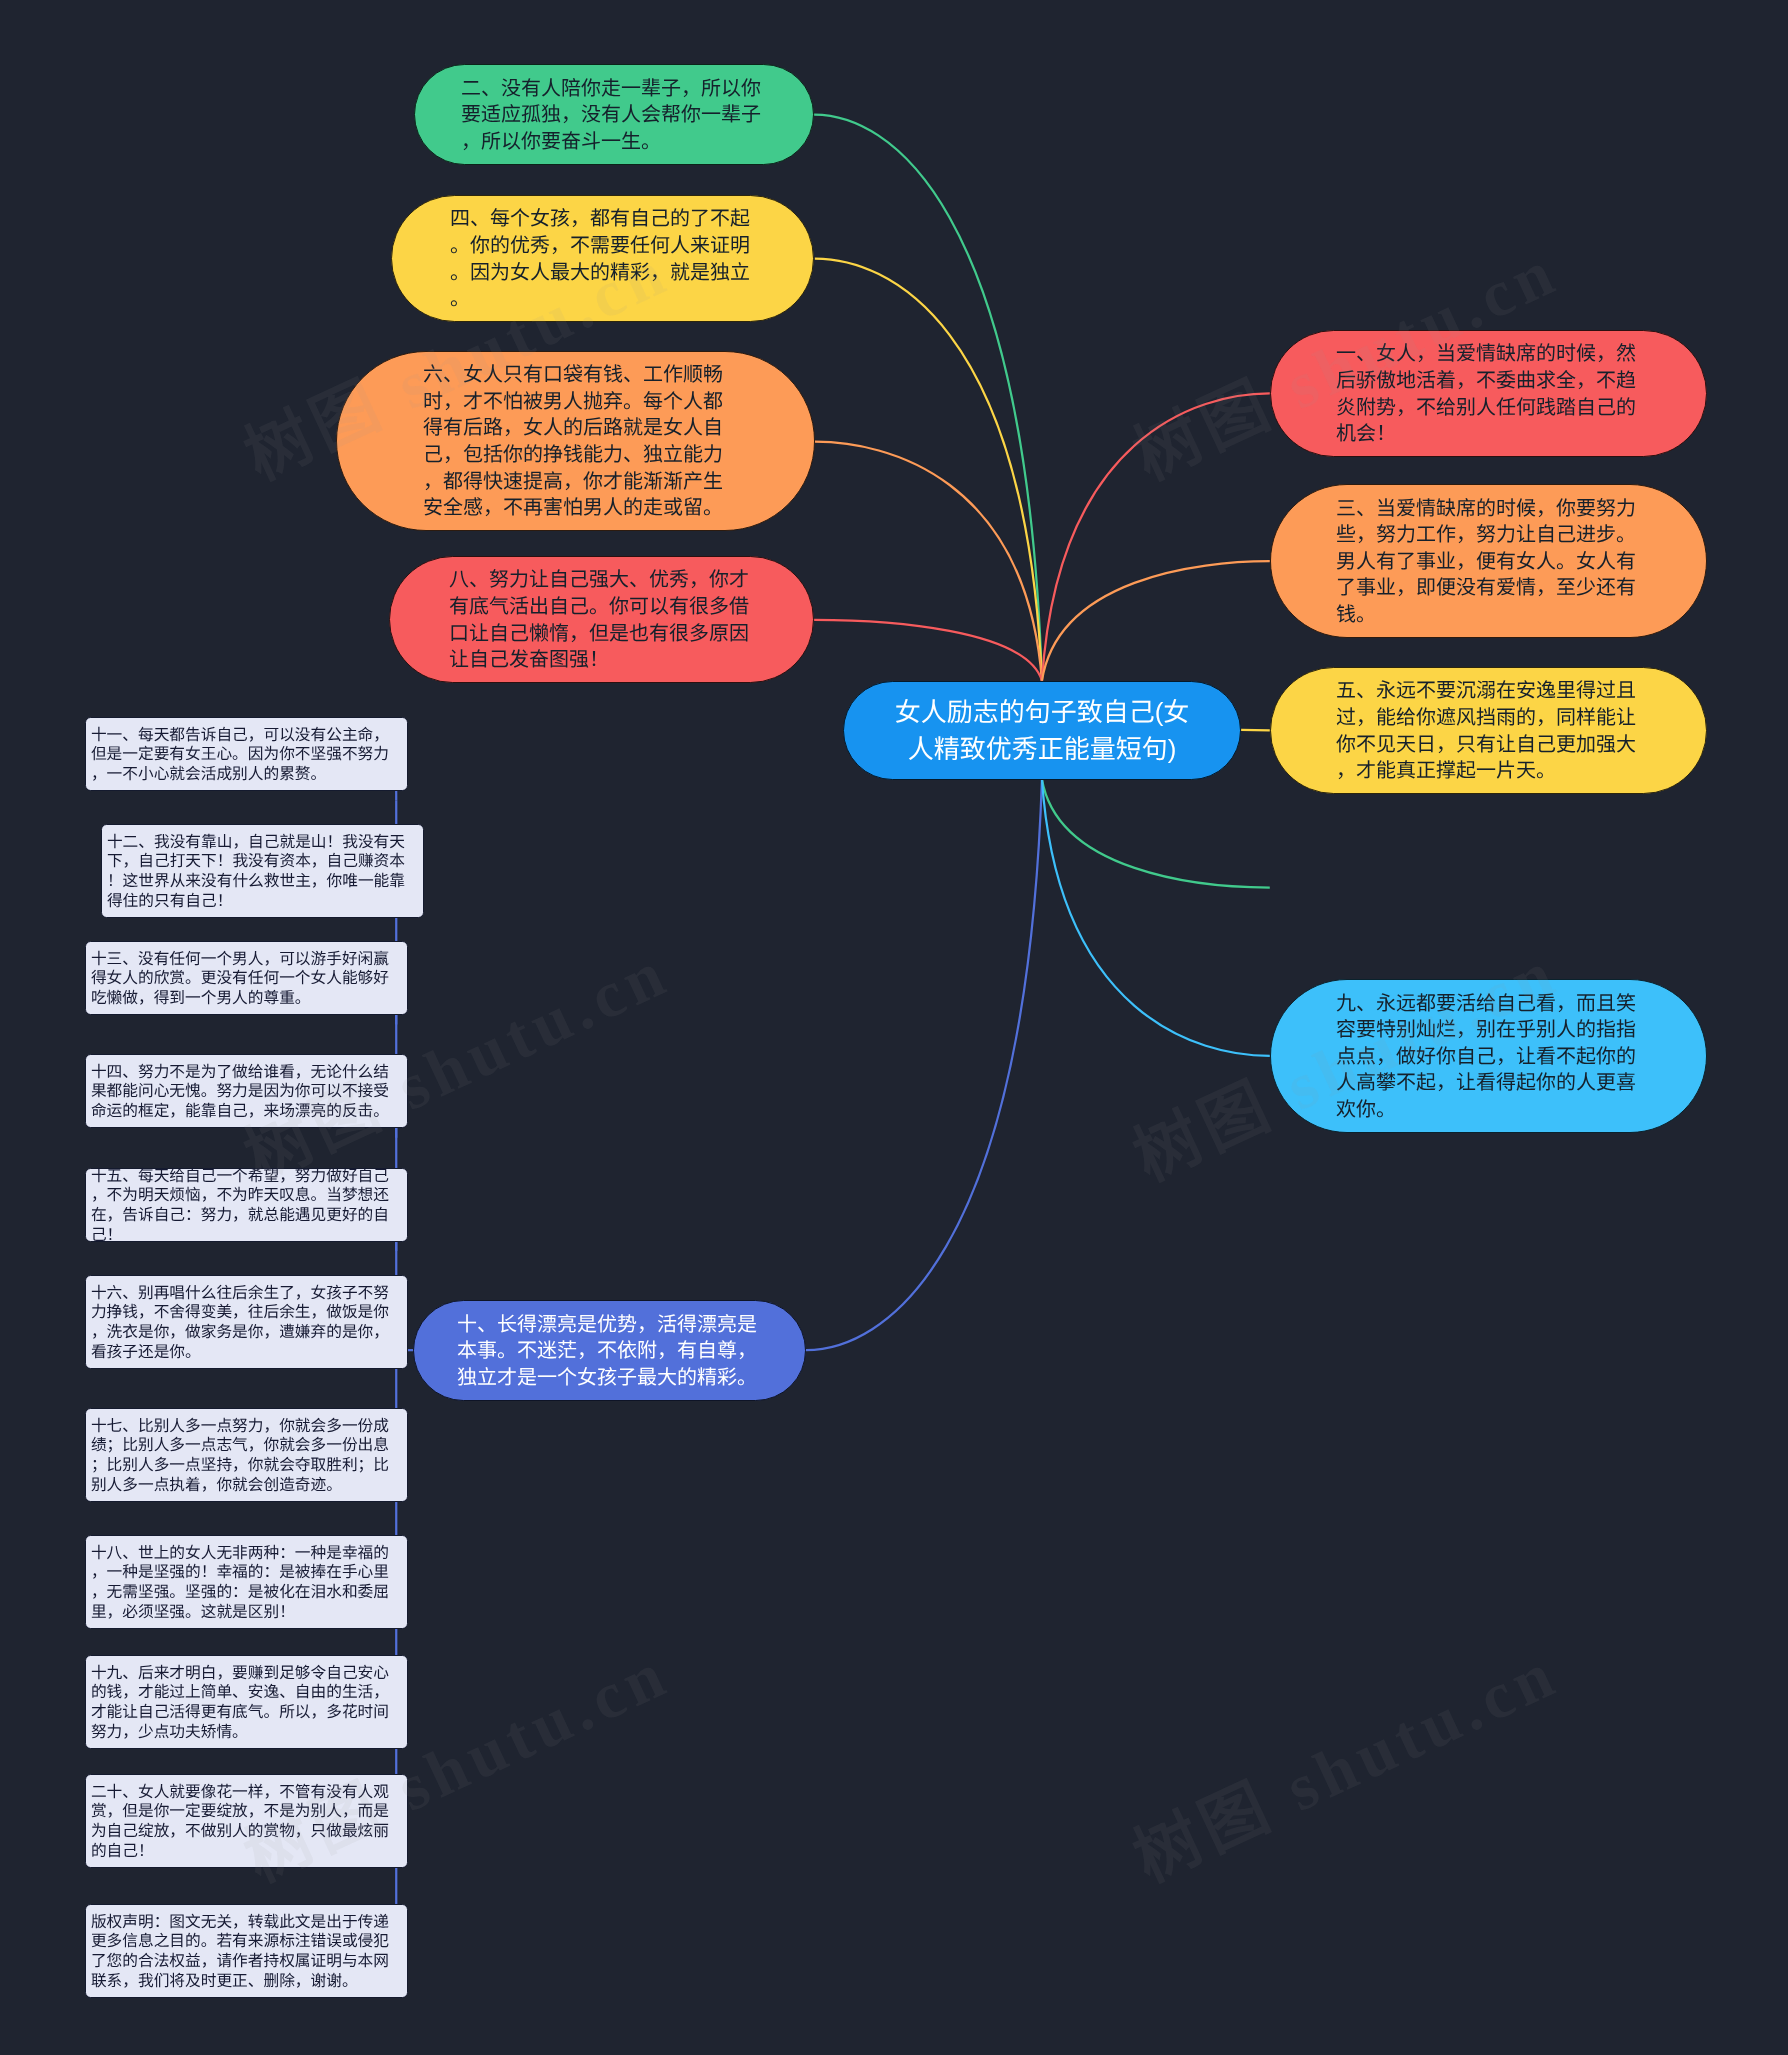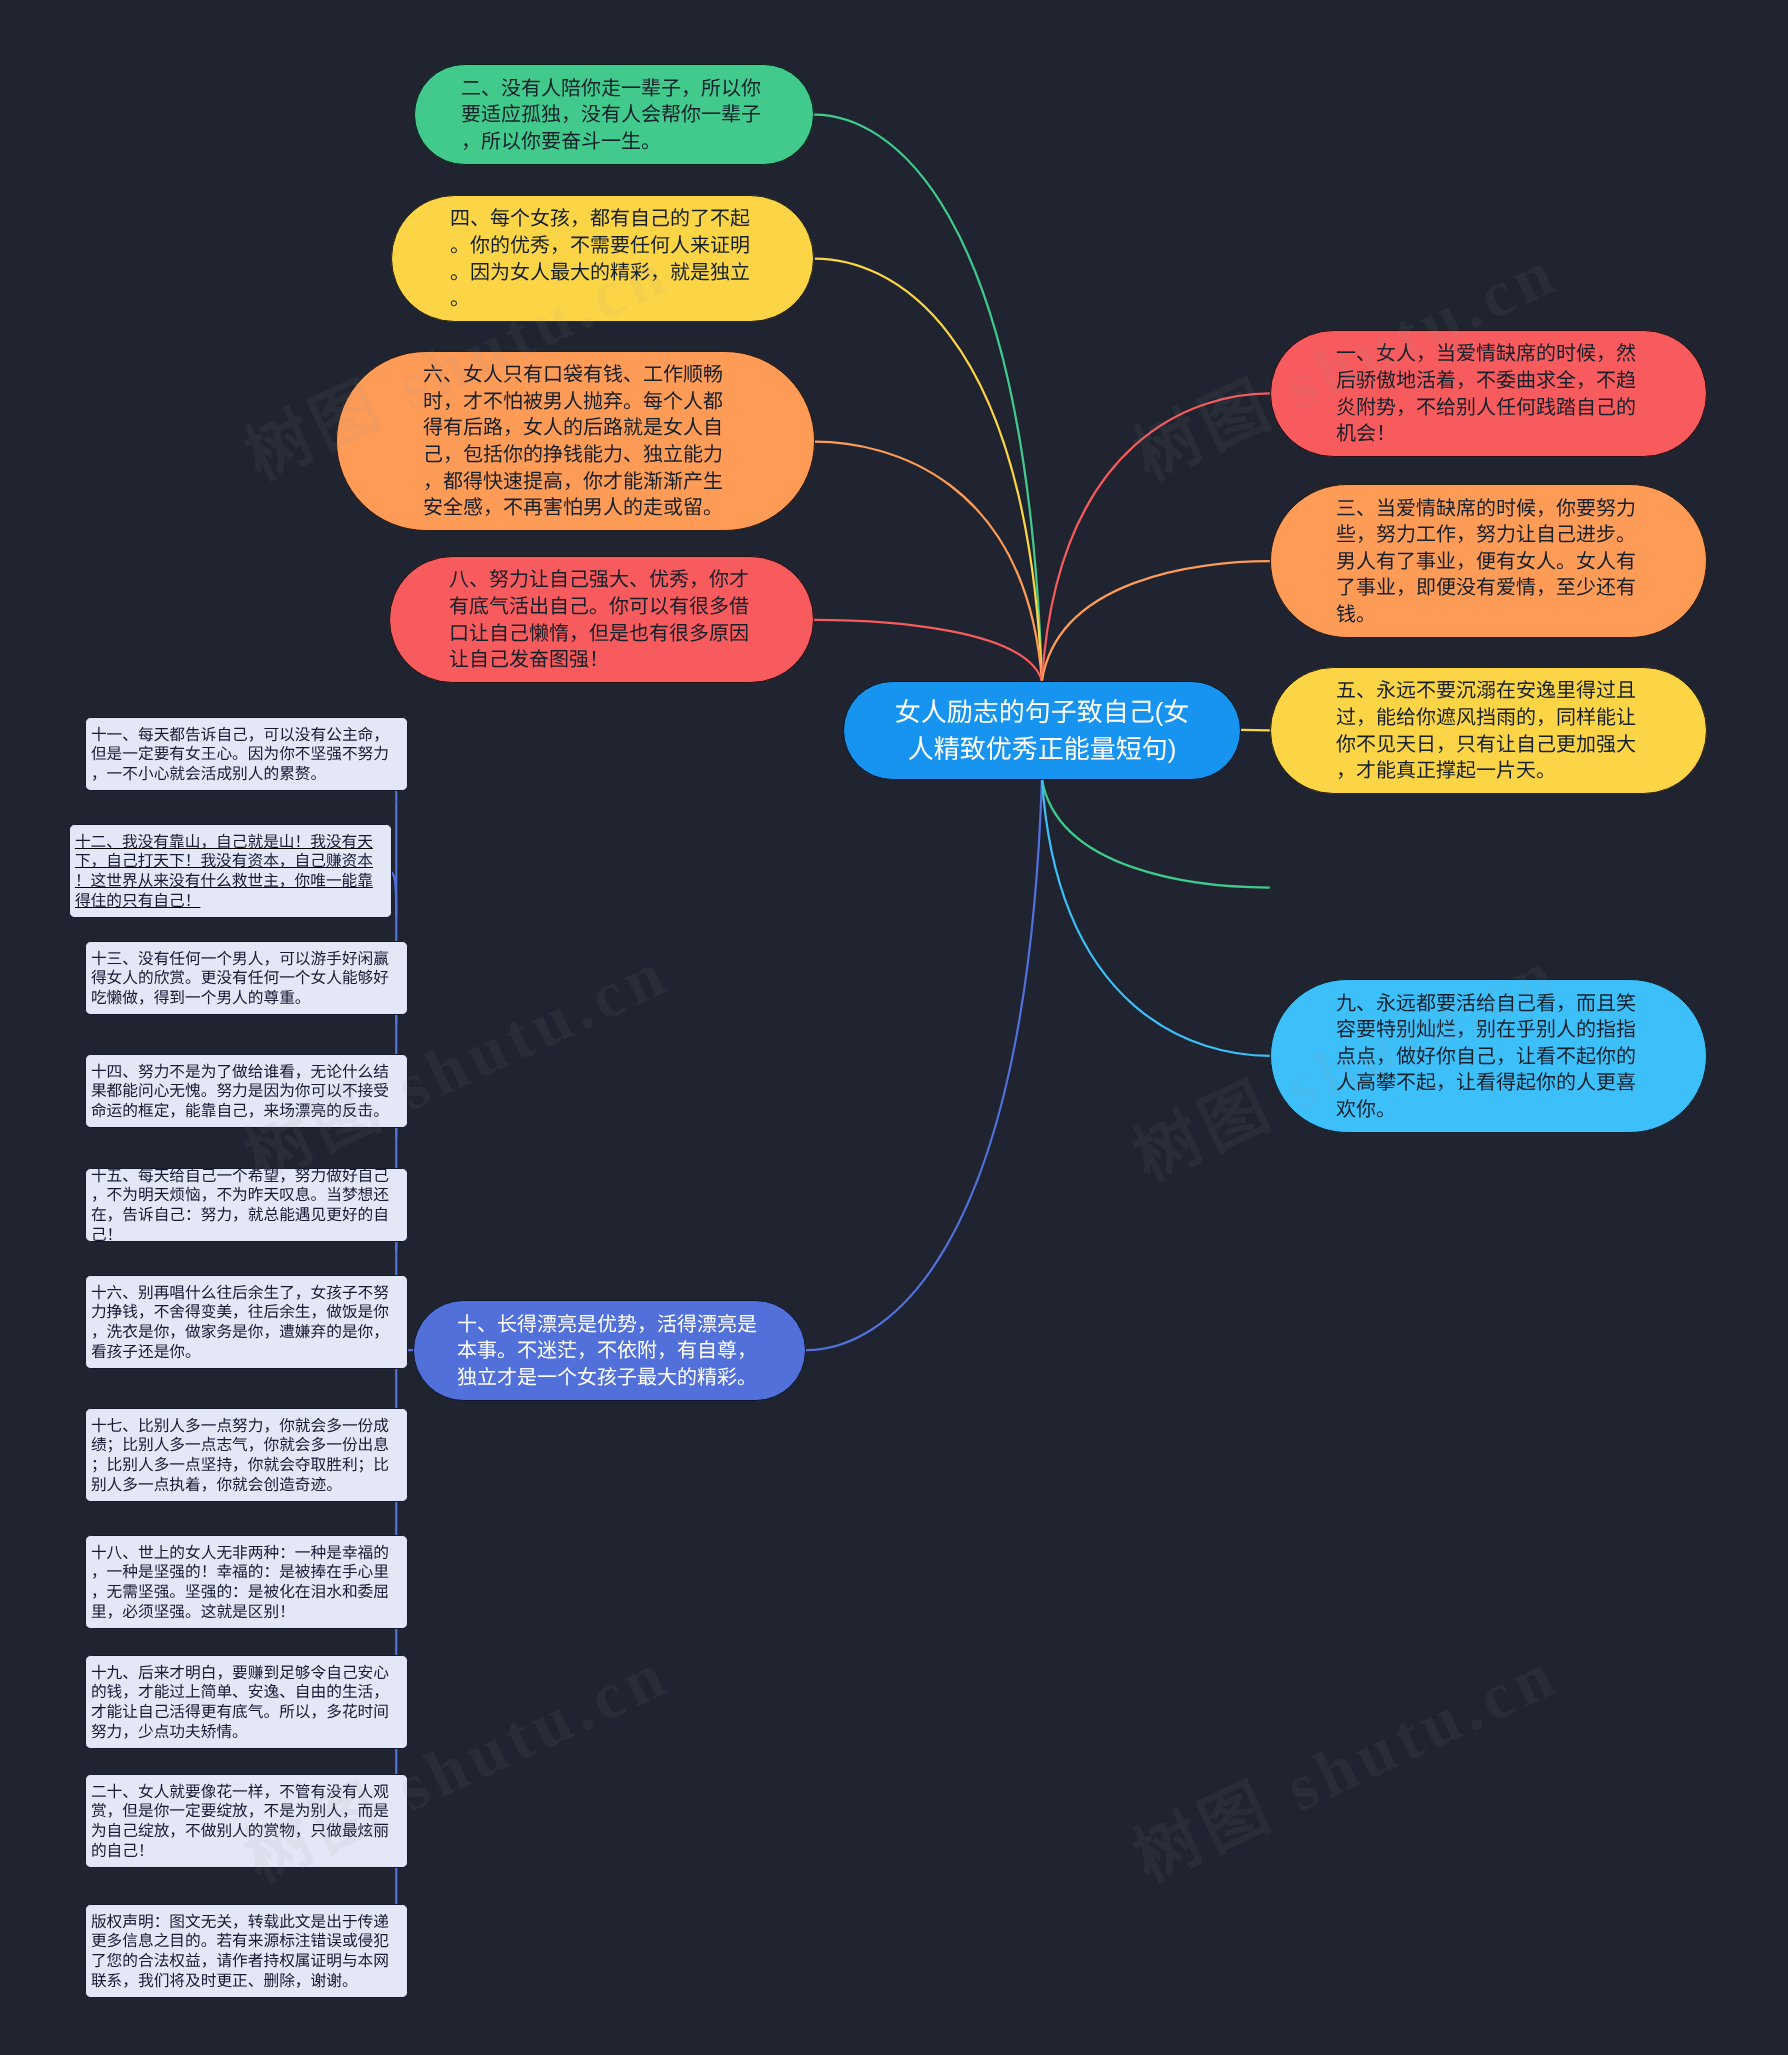--- a/index.html
+++ b/index.html
@@ -101,21 +101,21 @@
   </div>
   <div class="node branch" style="left:1270px;top:667px;width:437px;height:127px;background:#fcd546;border-color:#2d260c;padding:12px 65px;">
     <div class="t">五、永远不要沉溺在安逸里得过且过，能给你遮风挡雨的，同样能让你不见天日，只有让自己更加强大，才能真正撑起一片天。</div>
   </div>
   <div class="node branch" style="left:1270px;top:979px;width:437px;height:154px;background:#3dc0fa;border-color:#0a222d;padding:0 65px;">
     <div class="t">九、永远都要活给自己看，而且笑容要特别灿烂，别在乎别人的指指点点，做好你自己，让看不起你的人高攀不起，让看得起你的人更喜欢你。</div>
   </div>
   <div class="node sub" style="left:66px;top:717px;width:323px;height:74px;">
     <div class="t">十一、每天都告诉自己，可以没有公主命，但是一定要有女王心。因为你不坚强不努力，一不小心就会活成别人的累赘。</div>
   </div>
-  <div class="node sub" style="left:50px;top:824px;width:323px;height:94px;text-decoration:underline;">
+  <div class="node sub" style="left:82px;top:824px;width:323px;height:94px;">
     <div class="t">十二、我没有靠山，自己就是山！我没有天下，自己打天下！我没有资本，自己赚资本！这世界从来没有什么救世主，你唯一能靠得住的只有自己！</div>
   </div>
   <div class="node sub" style="left:66px;top:941px;width:323px;height:74px;">
     <div class="t">十三、没有任何一个男人，可以游手好闲赢得女人的欣赏。更没有任何一个女人能够好吃懒做，得到一个男人的尊重。</div>
   </div>
   <div class="node sub" style="left:66px;top:1054px;width:323px;height:74px;">
     <div class="t">十四、努力不是为了做给谁看，无论什么结果都能问心无愧。努力是因为你可以不接受命运的框定，能靠自己，来场漂亮的反击。</div>
   </div>
   <div class="node sub" style="left:66px;top:1168px;width:323px;height:74px;">
     <div class="t">十五、每天给自己一个希望，努力做好自己，不为明天烦恼，不为昨天叹息。当梦想还在，告诉自己：努力，就总能遇见更好的自己！</div>

